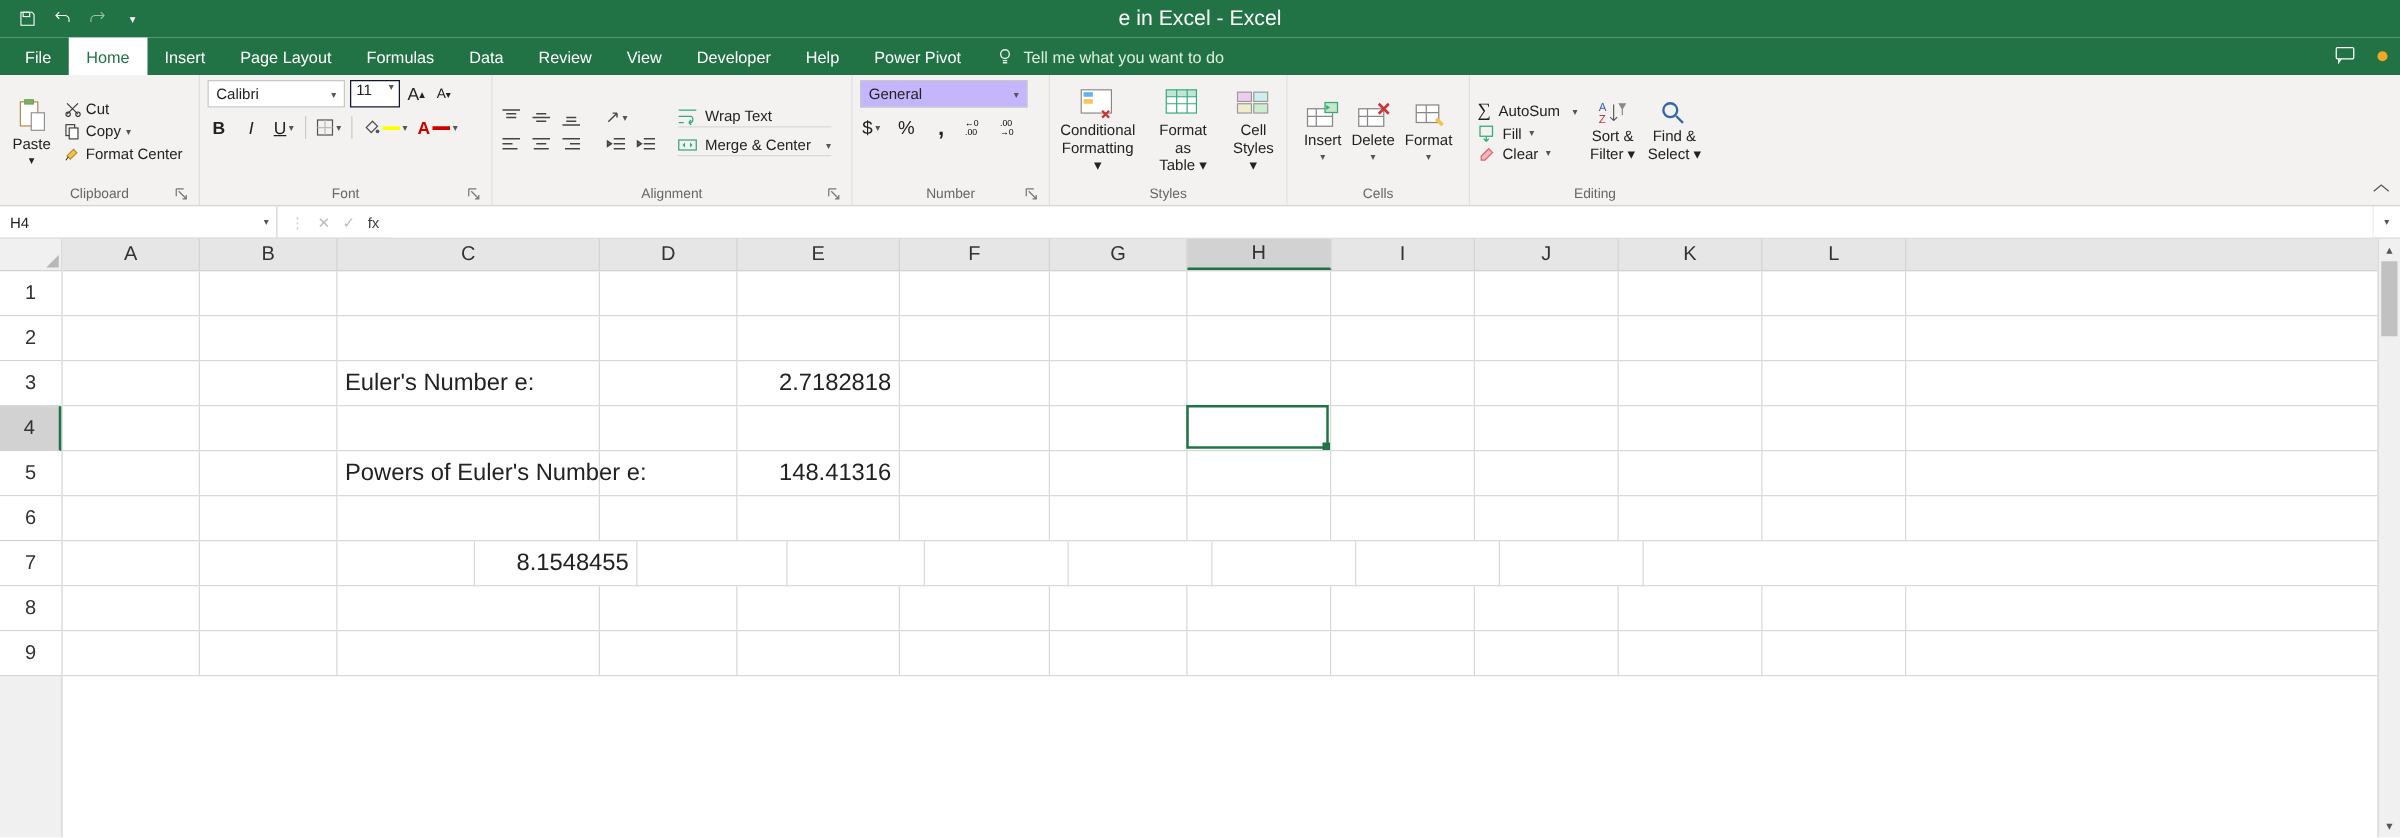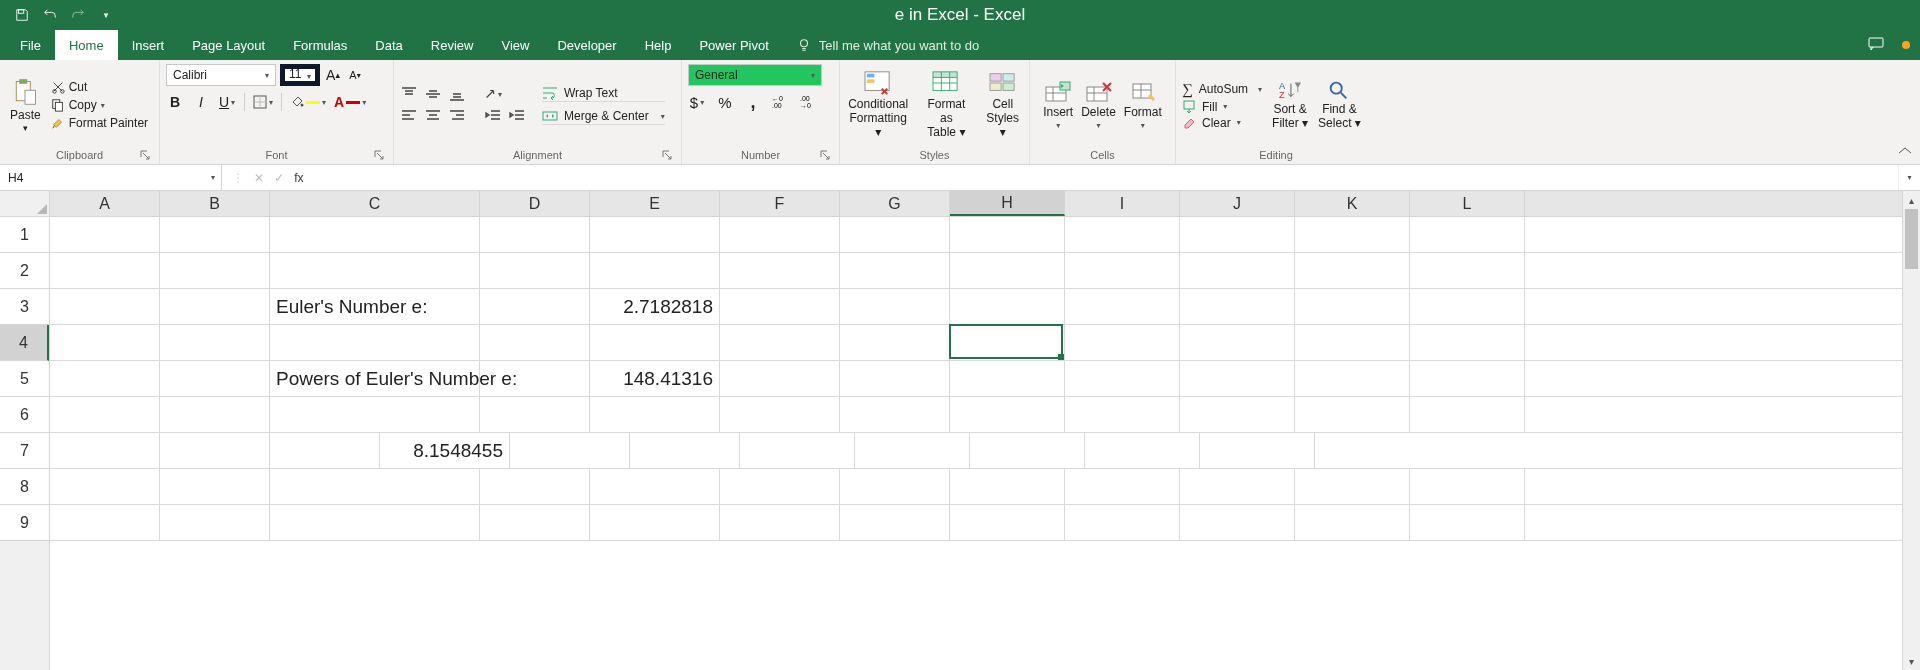--- a/index.html
+++ b/index.html
@@ -40,39 +40,39 @@
 .paste-btn svg { width: 28px; height: 28px; }
 .paste-btn span { font-size: 12px; }
 .paste-btn .dd { font-size: 9px; margin-top:-1px; }
 .clip-side { display: flex; flex-direction: column; gap: 4px; }
 .clip-row { display: flex; align-items: center; gap: 4px; font-size: 12px; cursor: pointer; }
 .clip-row svg { width: 14px; height: 14px; }
 
 
 .font-top { display: flex; gap: 4px; align-items: center; margin-bottom: 6px; }
 .font-name { width: 110px; height: 22px; border: 1px solid #c8c8c8; background: #fff; font-size: 12px; padding: 0 6px; display: flex; align-items: center; justify-content: space-between; }
-.font-size { width: 40px; height: 22px; border: 5px solid #0f172a; background: #fff; font-size: 12px; padding: 0 4px; display: flex; align-items: flex-end; justify-content: space-between; }
+.font-size { width: 40px; height: 22px; border: 1px solid #0f172a; background: #fff; font-size: 12px; padding: 0 4px; display: flex; align-items: flex-start; justify-content: space-between; }
 .dd-tri { font-size: 8px; color: #555; }
 .fontsz-btn { width: 18px; height: 18px; display: flex; align-items: center; justify-content: center; cursor: pointer; }
 .font-bottom { display: flex; gap: 8px; align-items: center; }
 .fmt-btn { min-width: 18px; height: 20px; display: flex; align-items: center; justify-content: center; cursor: pointer; font-size: 14px; }
 .fmt-btn.combo { gap: 2px; }
 .color-underline { width: 14px; height: 3px; }
 
 
 .align-grid { display: flex; flex-direction: column; gap: 6px; }
 .align-row { display: flex; gap: 6px; align-items: center; }
 .align-btn { width: 18px; height: 16px; cursor: pointer; display: flex; align-items: center; justify-content: center; }
 .align-btn svg { width: 16px; height: 14px; stroke: #444; stroke-width: 1.3; fill: none; }
 .wrap-merge { display: flex; flex-direction: column; gap: 6px; margin-left: 10px; }
 .wrap-merge .row { display: flex; align-items: center; gap: 6px; cursor: pointer; font-size: 12px; }
 .wrap-merge svg { width: 16px; height: 16px; }
 
 
-.num-fmt { width: 134px; height: 22px; border: 1px solid #c8c8c8; background: #22c55e; display: flex; align-items: center; justify-content: space-between; padding: 0 6px; font-size: 12px; }
+.num-fmt { width: 134px; height: 22px; border: 1px solid #c8c8c8; background: #c4b5fd; display: flex; align-items: center; justify-content: space-between; padding: 0 6px; font-size: 12px; }
 .num-row { display: flex; gap: 10px; align-items: center; margin-top: 6px; }
 
 
 .styles-btn { display: flex; flex-direction: column; align-items: center; gap: 2px; cursor: pointer; font-size: 12px; text-align: center; line-height: 1.15; }
 .styles-btn svg { width: 30px; height: 26px; }
 
 
 .cells-btn { display: flex; flex-direction: column; align-items: center; gap: 2px; cursor: pointer; font-size: 12px; }
 .cells-btn svg { width: 28px; height: 22px; }
 
@@ -200,21 +200,21 @@
               <rect x="5" y="5" width="8" height="10" fill="#fff" stroke="#333"></rect>
             </svg>
             <span>Copy</span>
             <span class="dd-tri">▾</span>
           </div>
         <div class="clip-row">
             <svg viewBox="0 0 16 16">
               <path d="M3 10l6-6 3 3-6 6z" fill="#f3c24a" stroke="#b58a2e"></path>
               <path d="M2 14l2-3" stroke="#333"></path>
             </svg>
-            <span>Format Painter</span>
+            <span>Format Center</span>
           </div>
       </div>
     </div>
     <div class="group-label">
         <span>Clipboard</span>
         <span class="dlaunch"><svg viewBox="0 0 10 10">
             <path d="M1 1h6M1 1v6M3 3l6 6M6 9h3V6"></path>
           </svg></span>
       </div>
   </div>

